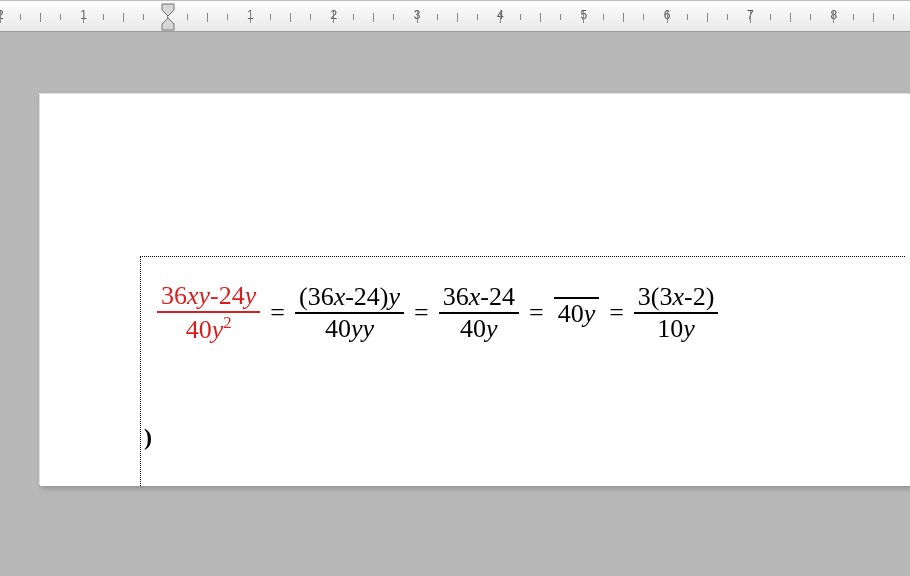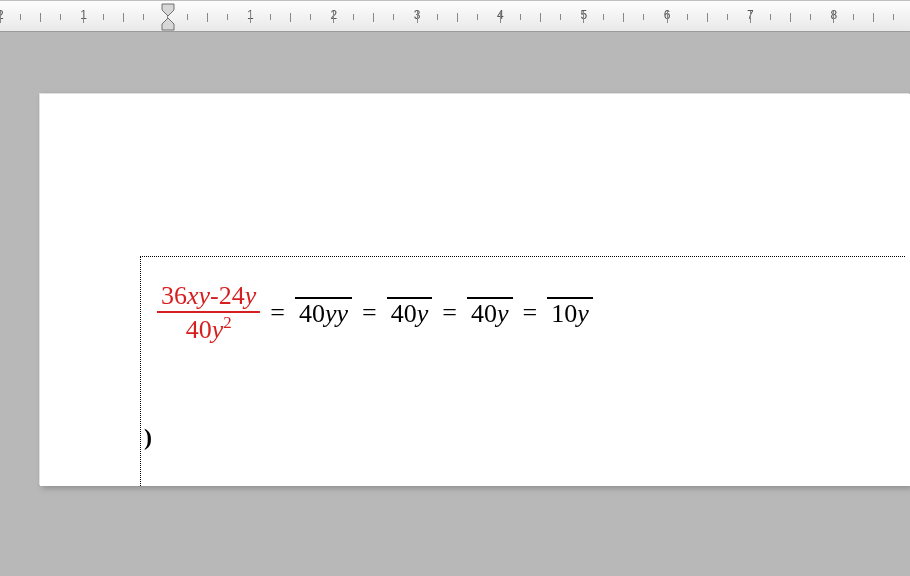--- a/index.html
+++ b/index.html
@@ -152,41 +152,44 @@
 
       <span class="frac red">
         <span class="num"><span>36<span class="ital">xy</span>-24<span class="ital">y</span></span></span>
         <span class="line"></span>
         <span class="den"><span>40<span class="ital">y</span><sup class="pow">2</sup></span></span>
       </span>
 
       <span class="eq">=</span>
 
       <span class="frac">
+        <span class="num"><span>(36<span class="ital">x</span>-24)<span class="ital">y</span></span></span>
         <span class="line"></span>
         <span class="den"><span>40<span class="ital">yy</span></span></span>
       </span>
 
       <span class="eq">=</span>
 
       <span class="frac">
+        <span class="num"><span>36<span class="ital">x</span>-24</span></span>
         <span class="line"></span>
         <span class="den"><span>40<span class="ital">y</span></span></span>
       </span>
 
       <span class="eq">=</span>
 
       <span class="frac">
         <span class="line"></span>
         <span class="den"><span>40<span class="ital">y</span></span></span>
       </span>
 
       <span class="eq">=</span>
 
       <span class="frac">
+        <span class="num"><span>3(3<span class="ital">x</span>-2)</span></span>
         <span class="line"></span>
         <span class="den"><span>10<span class="ital">y</span></span></span>
       </span>
 
     </div>
   </div>
   <div class="cursor-brace">)</div>
 </div>
 
 </body></html>

